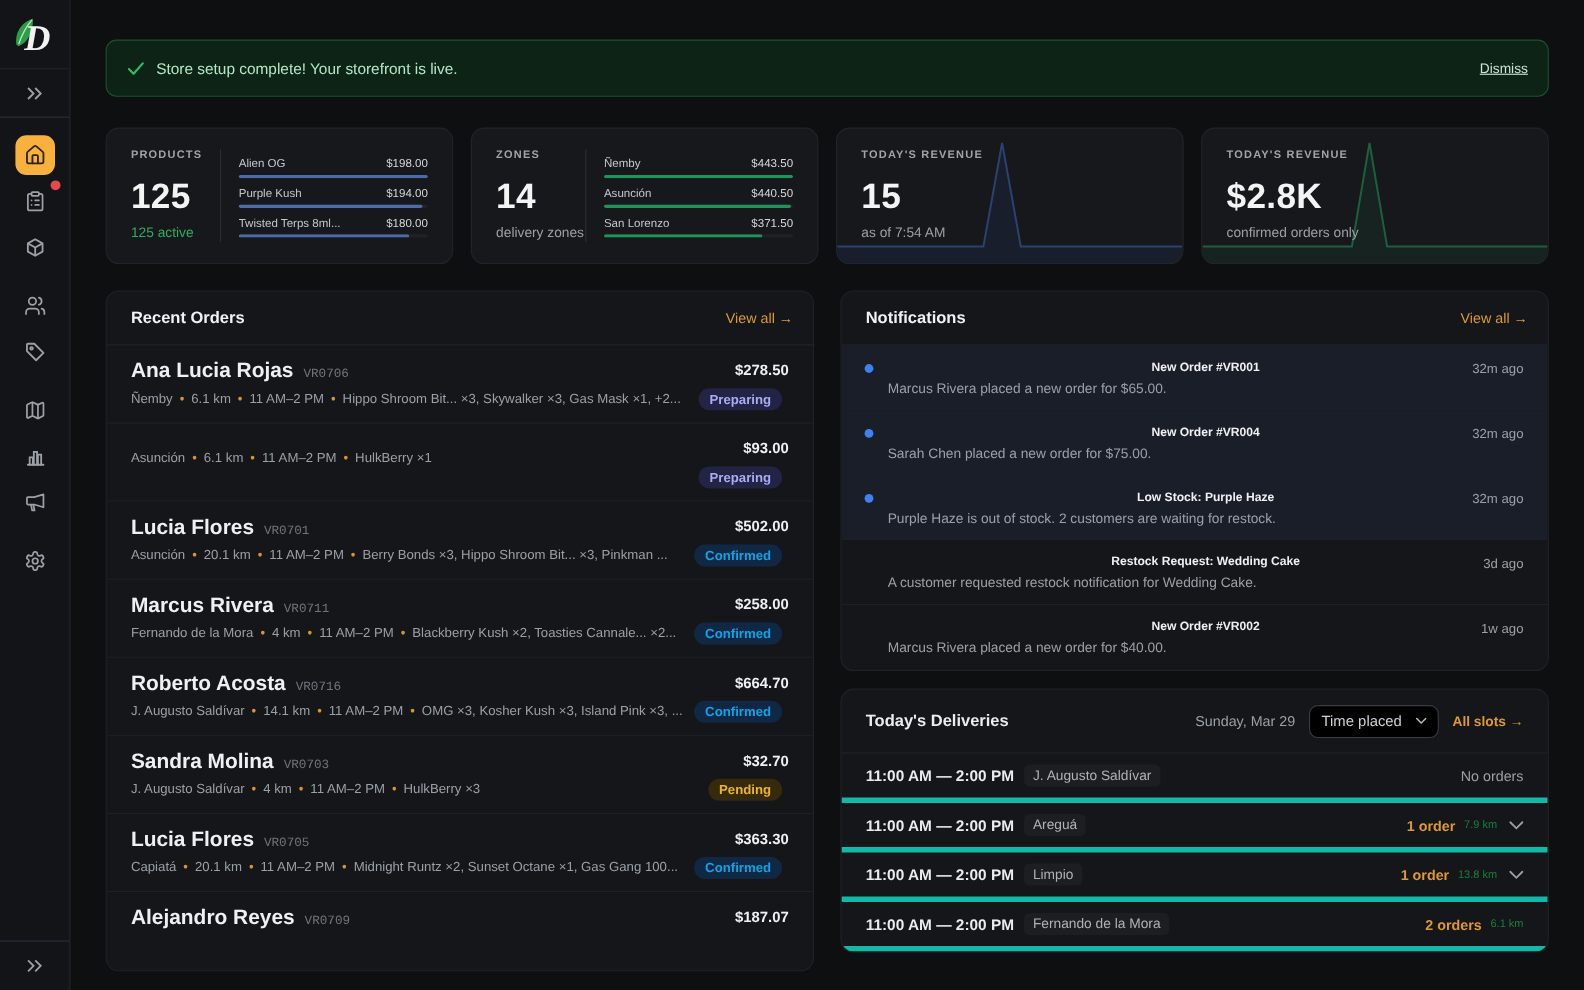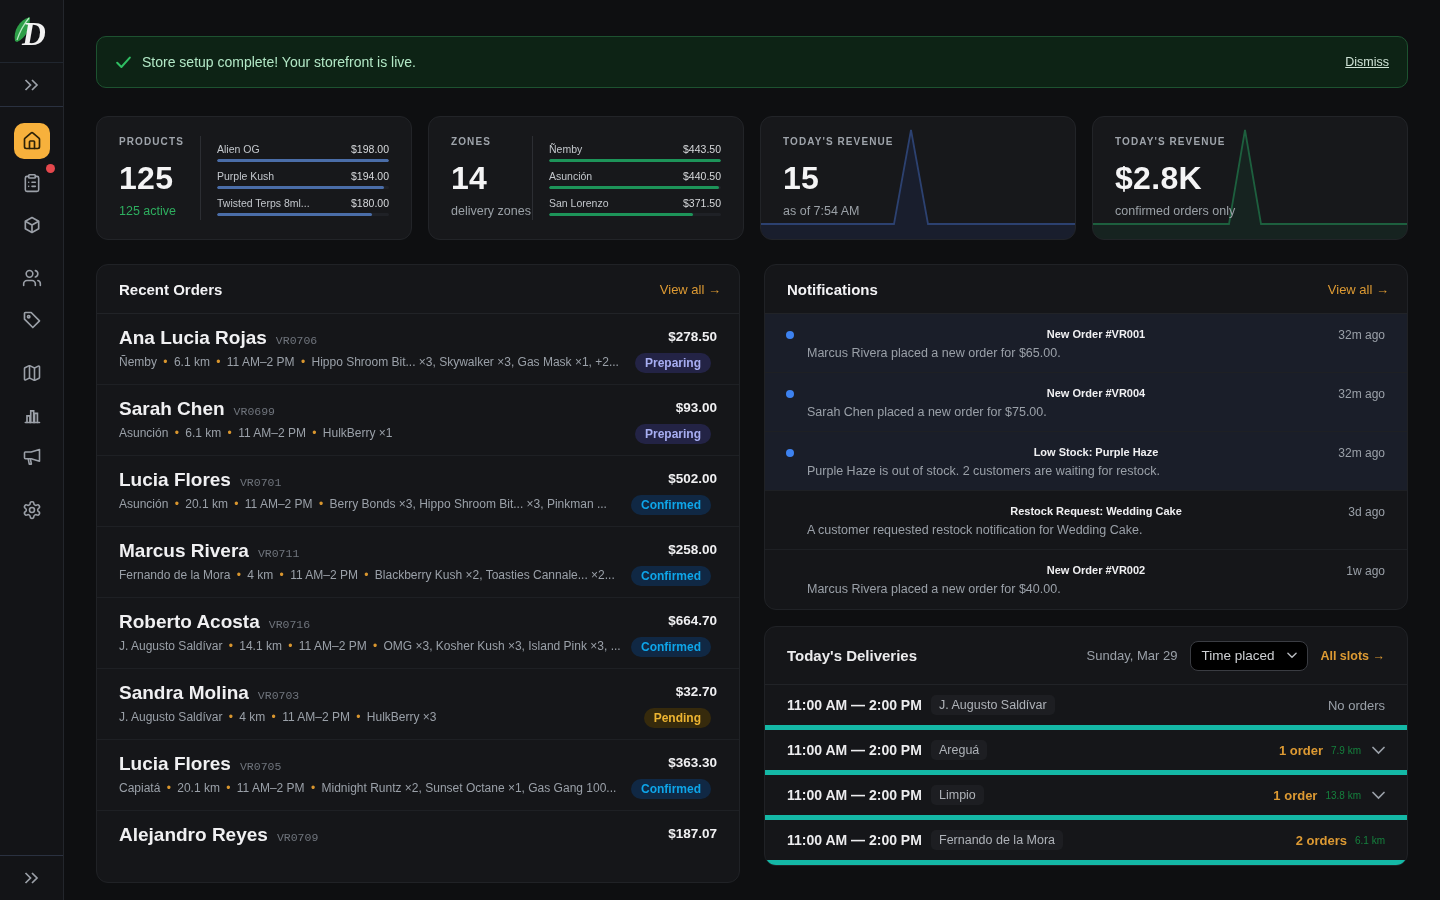--- a/index.html
+++ b/index.html
@@ -326,24 +326,20 @@
         <div class="order-row">
           <div class="o-top">
               <span class="o-name">Ana Lucia Rojas</span>
               <span class="o-id">VR0706</span>
             </div>
           <div class="o-price">$278.50</div>
           <div class="o-meta">Ñemby <span class="b">•</span> 6.1 km <span class="b">•</span> 11 AM–2 PM <span class="b">•</span> Hippo Shroom Bit... ×3, Skywalker ×3, Gas Mask ×1, +2...</div>
           <span class="pill preparing">Preparing</span>
         </div>
         <div class="order-row">
-          <div class="o-top">
-              <span class="o-name">Sarah Chen</span>
-              <span class="o-id">VR0699</span>
-            </div>
           <div class="o-price">$93.00</div>
           <div class="o-meta">Asunción <span class="b">•</span> 6.1 km <span class="b">•</span> 11 AM–2 PM <span class="b">•</span> HulkBerry ×1</div>
           <span class="pill preparing">Preparing</span>
         </div>
         <div class="order-row">
           <div class="o-top">
               <span class="o-name">Lucia Flores</span>
               <span class="o-id">VR0701</span>
             </div>
           <div class="o-price">$502.00</div>

